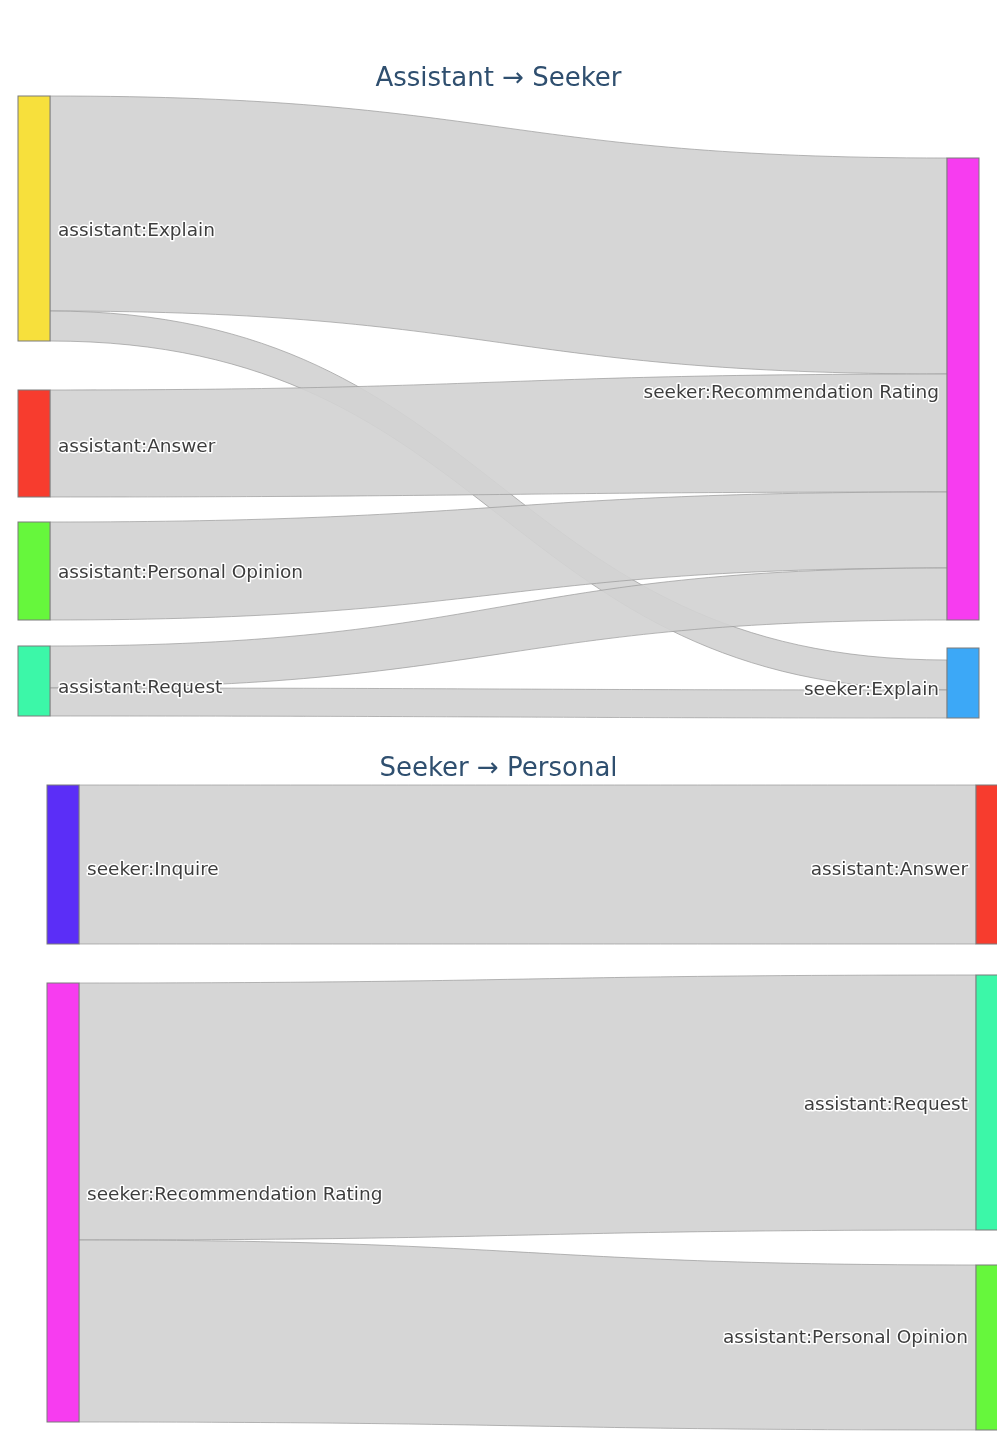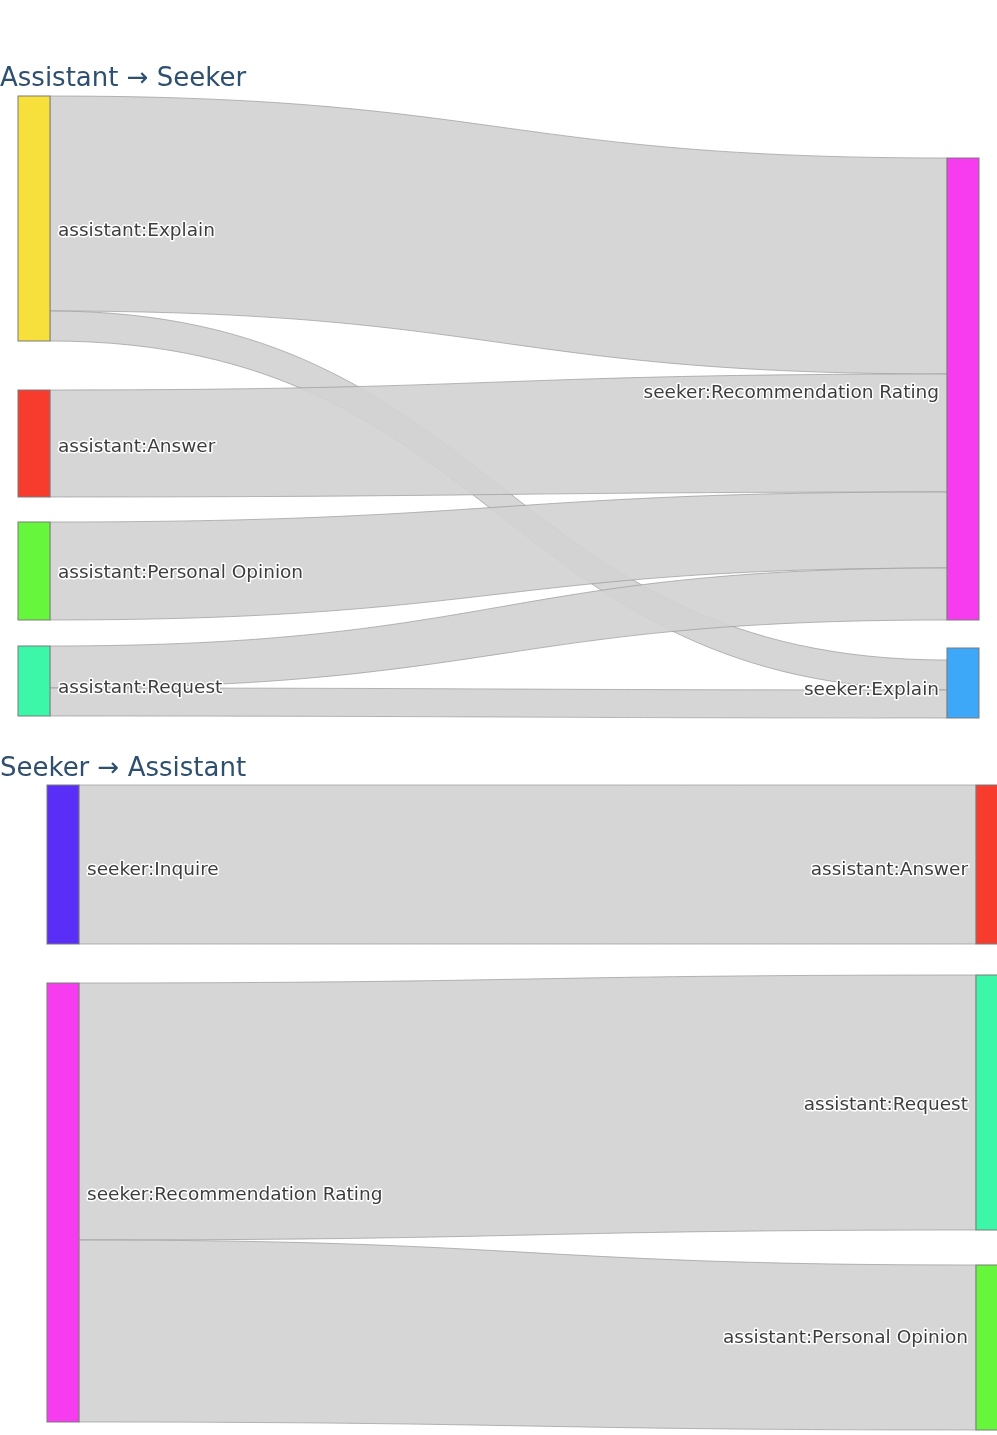--- a/index.html
+++ b/index.html
@@ -19,21 +19,21 @@
     left: 0;
     width: 997px;
   }
   #panel-top { top: 0; height: 740px; }
   #panel-bottom { top: 740px; height: 695px; margin-left: 29px; }
 
   .chart-title {
     position: absolute;
     left: 0;
     width: 997px;
-    text-align: left;
+    text-align: center;
     color: #2f4f6f;
     font-size: 26px;
     font-family: "DejaVu Sans", sans-serif;
   }
   #title-top { top: 62px; }
   #title-bottom { top: 752px; }
 
   svg { display: block; }
 
   .node-rect {
@@ -122,13 +122,13 @@
 
     <text class="node-label label-left" x="58" y="135">seeker:Inquire</text>
     <text class="node-label label-left" x="58" y="460">seeker:Recommendation Rating</text>
 
     <text class="node-label label-right" x="939" y="135">assistant:Answer</text>
     <text class="node-label label-right" x="939" y="370">assistant:Request</text>
     <text class="node-label label-right" x="939" y="603">assistant:Personal Opinion</text>
   </svg>
 </div>
 
-<div class="chart-title" id="title-bottom">Seeker → Assistant</div>
+<div class="chart-title" id="title-bottom">Seeker → Personal</div>
 
 </body></html>

